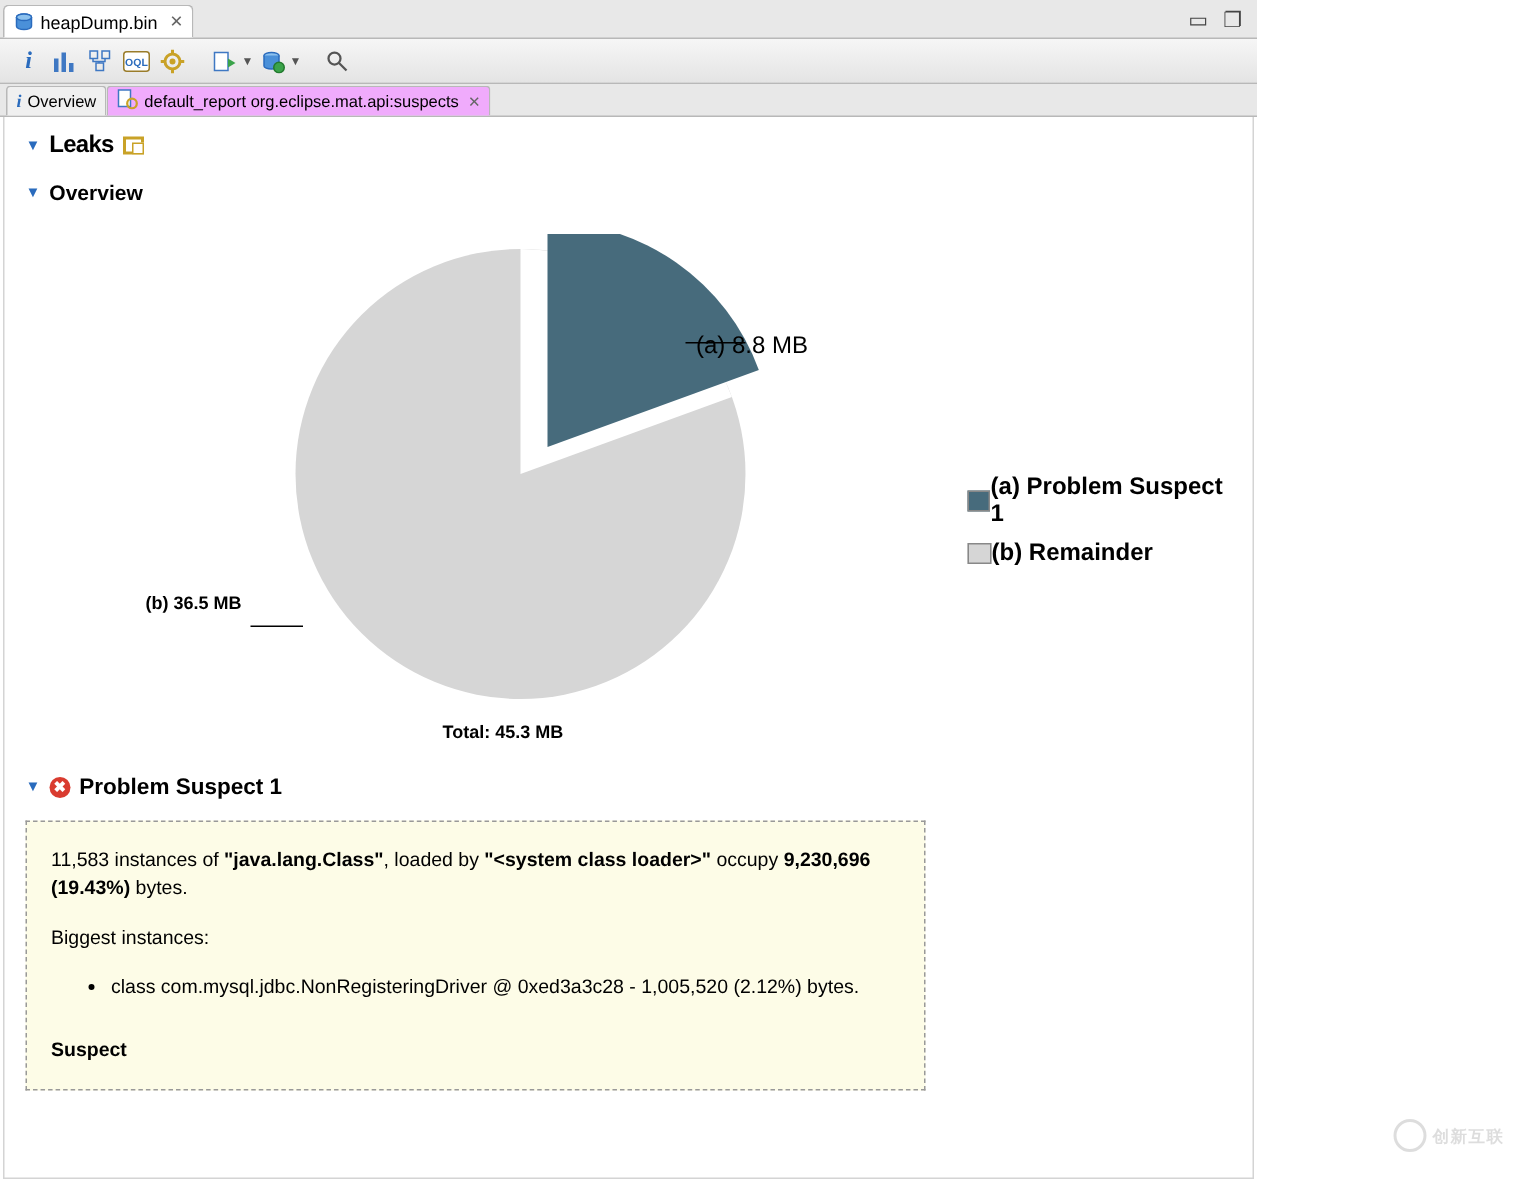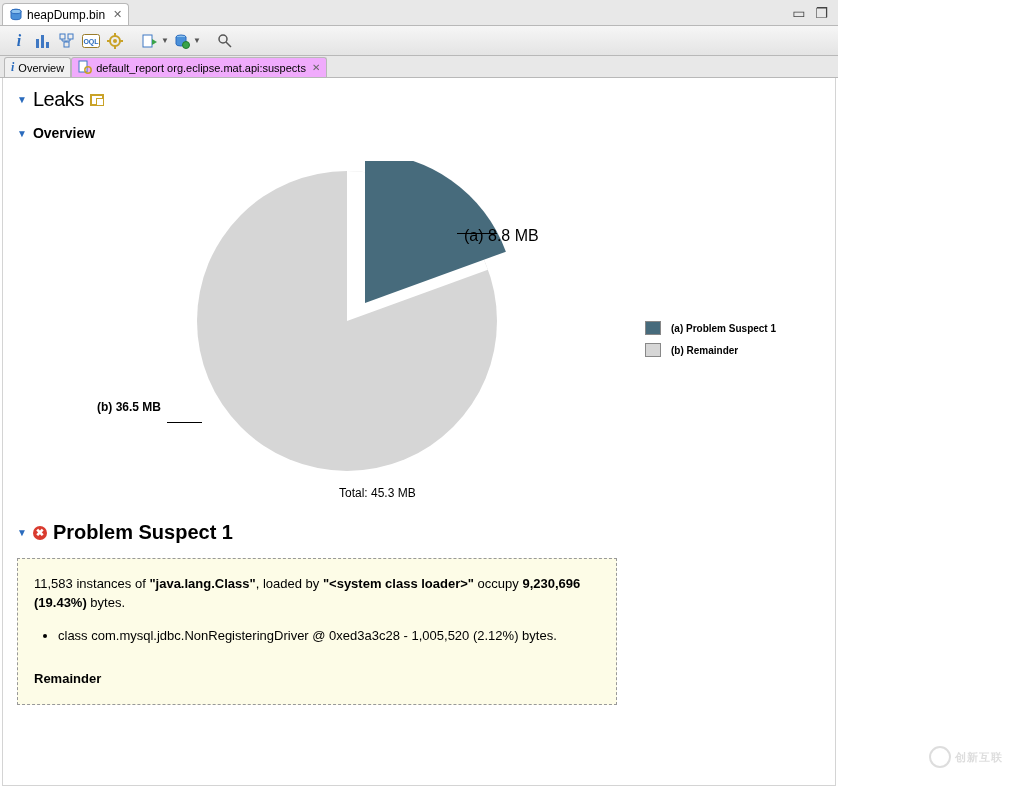--- a/index.html
+++ b/index.html
@@ -28,50 +28,50 @@
   .inner-tab.inactive { background: #f0f0f0; }
   .inner-tab .i-sm { font-family: Georgia, serif; font-style: italic; font-weight: bold; color: #2a6bbd; font-size: 12px; }
   .inner-tab .close-x { font-size: 10px; color: #666; margin-left: 2px; }
 
   
   .content { flex: 1; overflow-y: auto; overflow-x: hidden; background: #fff; border: 1px solid #d4d4d4; border-top: none; margin: 0 2px 2px 2px; position: relative; }
   .inner-pad { padding: 4px 14px 20px 14px; }
 
   .sect-head { display: flex; align-items: center; gap: 6px; margin-top: 6px; }
   .twisty { font-size: 10px; color: #2a6bbd; }
-  .leaks-title { font-size: 20px; font-weight: 400; letter-spacing: -0.5px; }
+  .leaks-title { font-size: 16px; font-weight: 700; letter-spacing: -0.5px; }
   .frame-icon { width: 14px; height: 12px; border: 2px solid #c9a227; position: relative; }
   .frame-icon::after { content:""; position:absolute; right:-2px; bottom:-2px; width:6px; height:6px; border:1px solid #c9a227; background:#fff; }
 
   .section-sub { display: flex; align-items: center; gap: 6px; margin-top: 14px; }
   .section-sub .label { font-weight: 700; font-size: 14px; }
 
   .suspect-head { display: flex; align-items: center; gap: 6px; margin-top: 20px; }
   .suspect-head .err-ico { width: 14px; height: 14px; border-radius: 50%; background: #d93b2f; color: #fff; font-size: 10px; font-weight: bold; display:flex; align-items:center; justify-content:center; }
-  .suspect-head .label { font-weight: 700; font-size: 20px; }
+  .suspect-head .label { font-weight: 700; font-size: 15px; }
 
   
   .chart-wrap { position: relative; height: 350px; margin-top: 10px; }
   .chart-svg { position: absolute; left: 170px; top: 10px; }
   .callout-a { position: absolute; left: 447px; top: 76px; font-weight: 400; font-size: 16px; }
   .lead-a { position: absolute; left: 440px; top: 82px; width: 40px; border-top: 1px solid #000; }
   .callout-b { position: absolute; left: 80px; top: 249px; font-weight: 700; font-size: 12px; }
   .lead-b-h { position: absolute; left: 150px; top: 271px; width: 35px; border-top: 1px solid #000; }
-  .total-line { position:absolute; left: 278px; top: 335px; font-weight: 400; font-size: 12px; margin-left: 44px; }
+  .total-line { position:absolute; left: 278px; top: 335px; font-weight: 700; font-size: 12px; }
 
   .legend { position: absolute; left: 628px; top: 170px; }
-  .legend-row { display: flex; align-items: center; gap: 10px; font-weight: 700; font-size: 10px; margin-bottom: 8px; }
+  .legend-row { display: flex; align-items: center; font-weight: 700; font-size: 16px; margin-bottom: 8px; }
   .swatch { width: 16px; height: 14px; border: 1px solid #888; }
   .swatch.dark { background: #476b7c; }
   .swatch.light { background: #d6d6d6; }
 
   
   .detail-box { margin-top: 14px; border: 1px dashed #999; background: #fdfce7; padding: 16px 16px 16px 16px; max-width: 600px; font-size: 13px; line-height: 1.45; }
   .detail-box p { margin-bottom: 14px; }
-  .detail-box ul { margin-left: 24px; margin-bottom: 24px; }
+  .detail-box ul { margin-left: 40px; margin-bottom: 24px; }
   .detail-box .kw { font-weight: 700; }
 
   
   .content::-webkit-scrollbar { width: 15px; }
   .content::-webkit-scrollbar-track { background: #f0f0f0; border-left: 1px solid #d4d4d4; }
   .content::-webkit-scrollbar-thumb { background: #c2c2c2; border: 1px solid #a8a8a8; border-radius: 7px; }
 
   .watermark { position: absolute; right: 6px; bottom: 18px; width: 88px; height: 26px; opacity: 0.28; display:flex; align-items:center; gap:4px; pointer-events:none; }
   .watermark .wm-logo { width:22px; height:22px; border:2px solid #888; border-radius:50%; position:relative; }
   .watermark .wm-txt { font-size:11px; color:#888; font-weight:700; letter-spacing:1px; }
@@ -224,24 +224,25 @@
       <div class="suspect-head">
         <span class="twisty">▼</span>
         <span class="err-ico">✖</span>
         <span class="label">Problem Suspect 1</span>
       </div>
 
       <div class="detail-box">
         <p>
           <span>11,583 instances of </span><b>"java.lang.Class"</b><span>, loaded by </span><b>"&lt;system class loader&gt;"</b><span> occupy </span><b>9,230,696 (19.43%)</b><span> bytes.</span>
         </p>
+        <p>Biggest instances:</p>
         <ul>
           <li>class com.mysql.jdbc.NonRegisteringDriver @ 0xed3a3c28 - 1,005,520 (2.12%) bytes.</li>
         </ul>
-        <div class="kw">Remainder</div>
+        <div class="kw">Suspect</div>
       </div>
 
     </div>
   </div>
 
   <div class="watermark">
     <span class="wm-logo"></span>
       <span class="wm-txt">创新互联</span>
   </div>
 </div>

